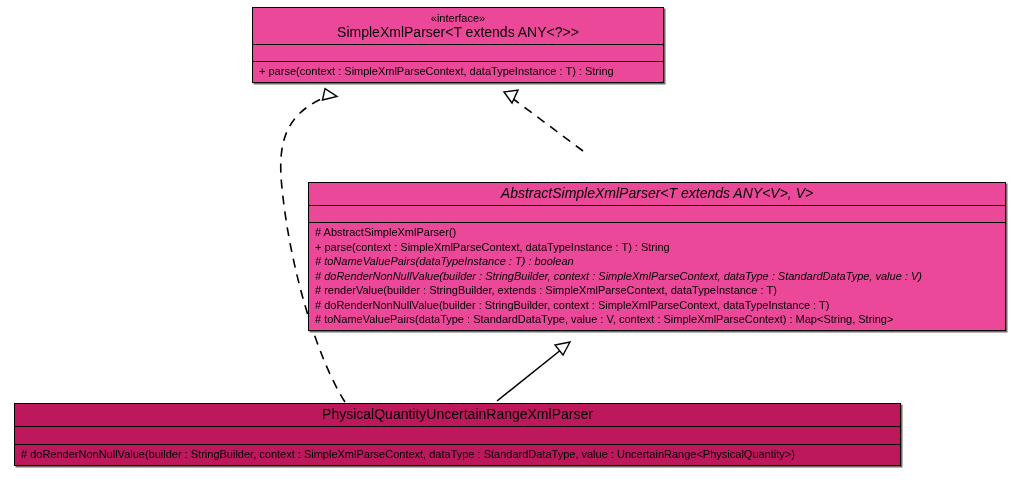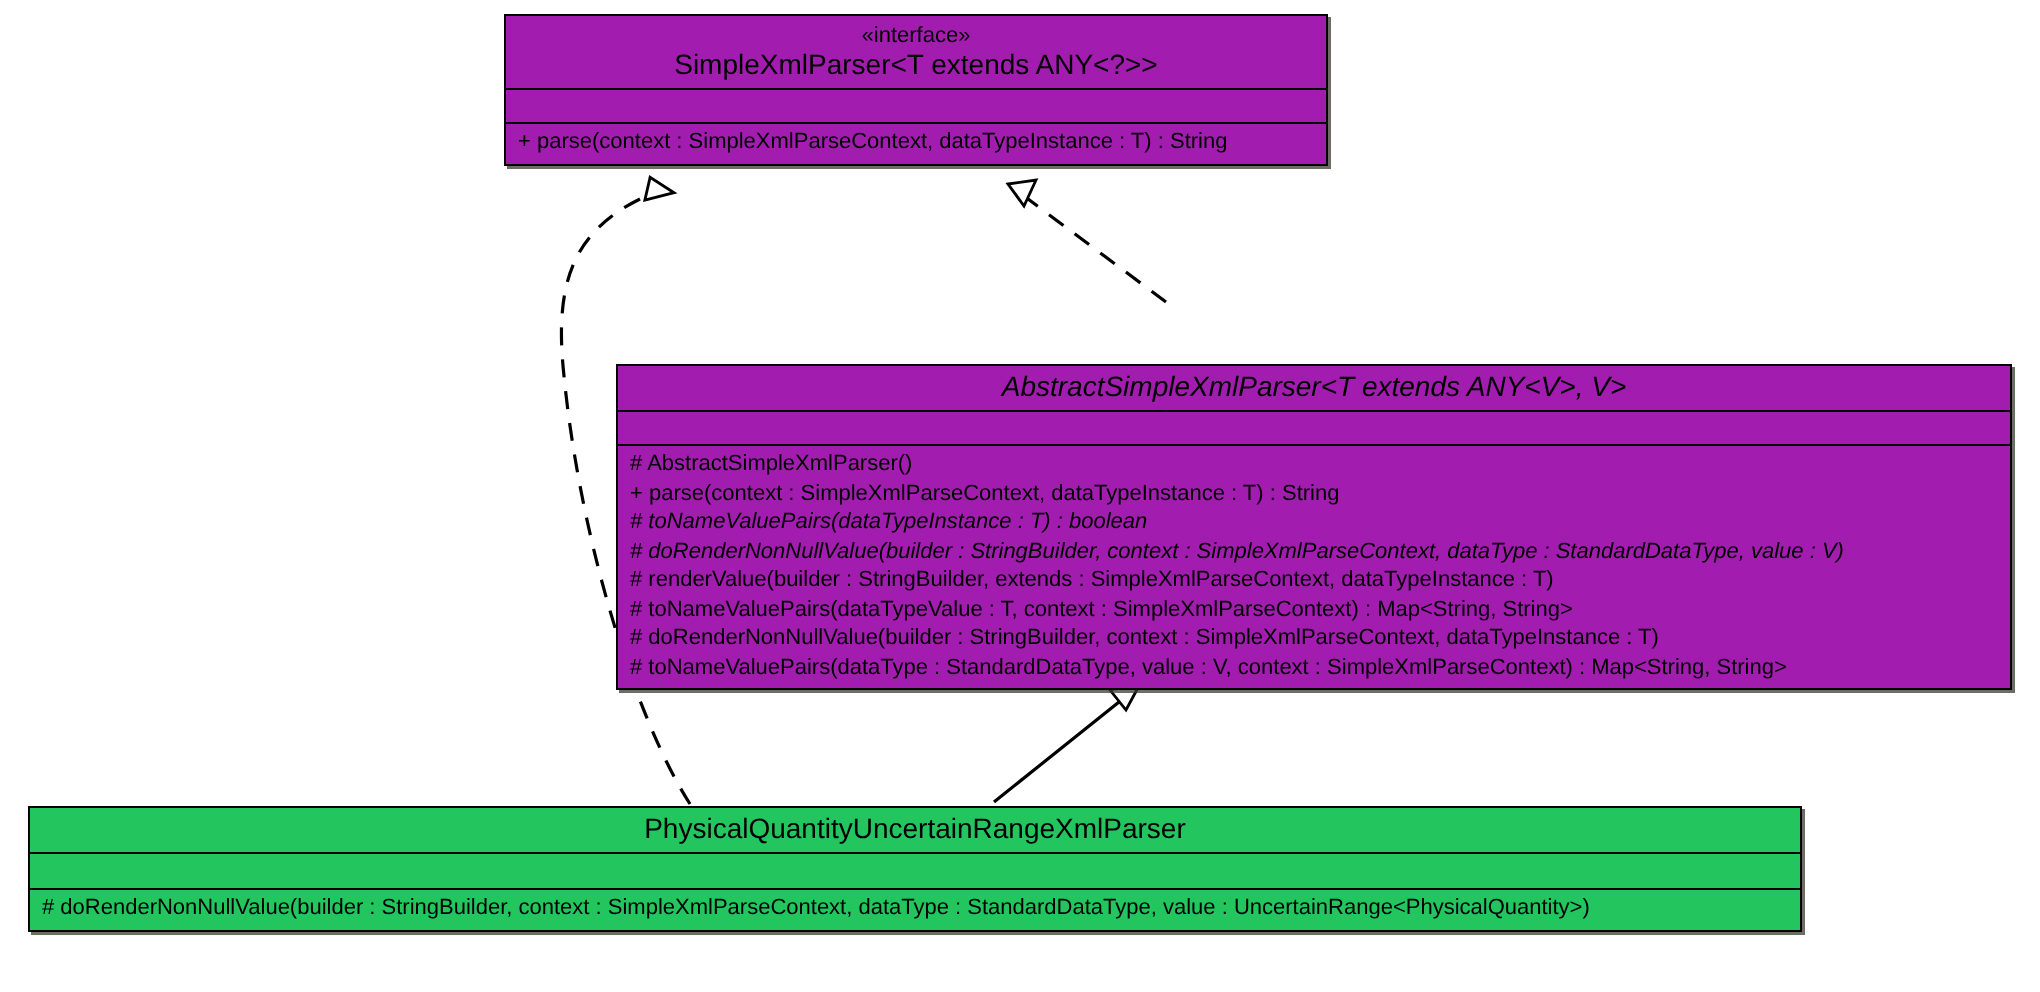--- a/index.html
+++ b/index.html
@@ -25,25 +25,25 @@
     position: absolute;
     left: 0; top: 0;
     width: 1020px;
     height: 496px;
     pointer-events: none;
   }
   .uml-class {
     position: absolute;
     box-sizing: border-box;
     border: 1px solid #000000;
-    background: #a21caf;
+    background: #ec4899;
     box-shadow: 1.5px 1.5px 0 0 rgba(60,60,50,0.75);
   }
   .uml-class.highlight {
-    background: #22c55e;
+    background: #be185d;
   }
   .compartment {
     box-sizing: border-box;
   }
   .compartment + .compartment {
     border-top: 1px solid #000000;
   }
   .name-compartment {
     text-align: center;
     padding: 3px 6px 4px 6px;
@@ -128,21 +128,20 @@
     <div class="compartment name-compartment">
       <span class="class-name abstract">AbstractSimpleXmlParser&lt;T extends ANY&lt;V&gt;, V&gt;</span>
     </div>
     <div class="compartment attrs-compartment"></div>
     <div class="compartment ops-compartment">
       <div class="member"># AbstractSimpleXmlParser()</div>
       <div class="member">+ parse(context : SimpleXmlParseContext, dataTypeInstance : T) : String</div>
       <div class="member abstract"># toNameValuePairs(dataTypeInstance : T) : boolean</div>
       <div class="member abstract"># doRenderNonNullValue(builder : StringBuilder, context : SimpleXmlParseContext, dataType : StandardDataType, value : V)</div>
       <div class="member"># renderValue(builder : StringBuilder, extends : SimpleXmlParseContext, dataTypeInstance : T)</div>
-      <div class="member"># toNameValuePairs(dataTypeValue : T, context : SimpleXmlParseContext) : Map&lt;String, String&gt;</div>
       <div class="member"># doRenderNonNullValue(builder : StringBuilder, context : SimpleXmlParseContext, dataTypeInstance : T)</div>
       <div class="member"># toNameValuePairs(dataType : StandardDataType, value : V, context : SimpleXmlParseContext) : Map&lt;String, String&gt;</div>
     </div>
   </div>
 
   <div class="uml-class highlight" id="class-concrete">
     <div class="compartment name-compartment">
       <span class="class-name">PhysicalQuantityUncertainRangeXmlParser</span>
     </div>
     <div class="compartment attrs-compartment"></div>

